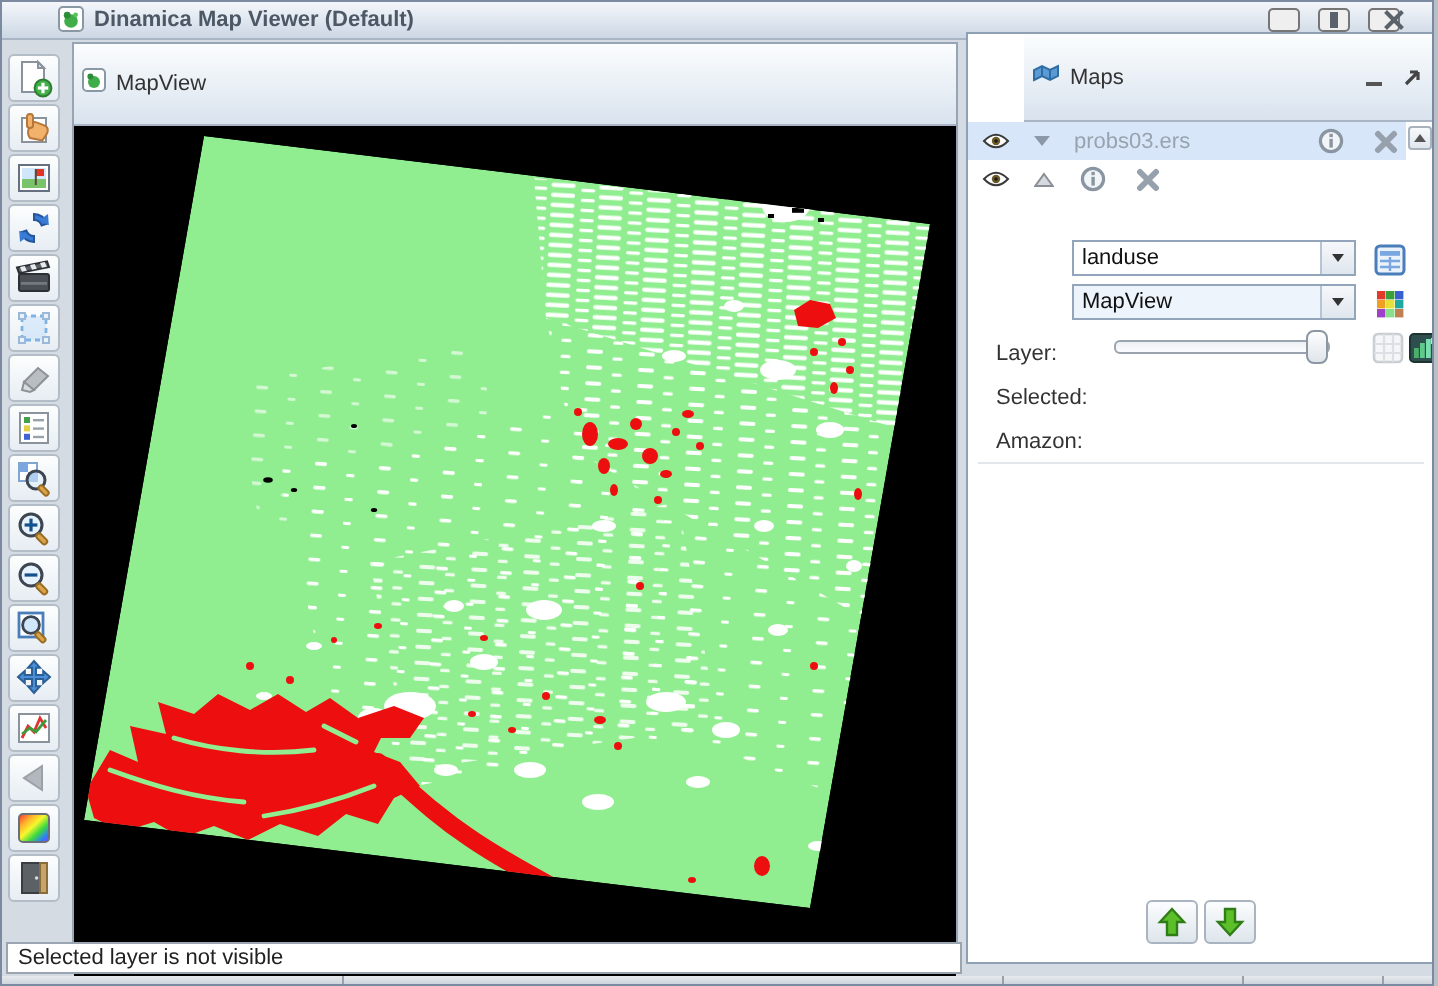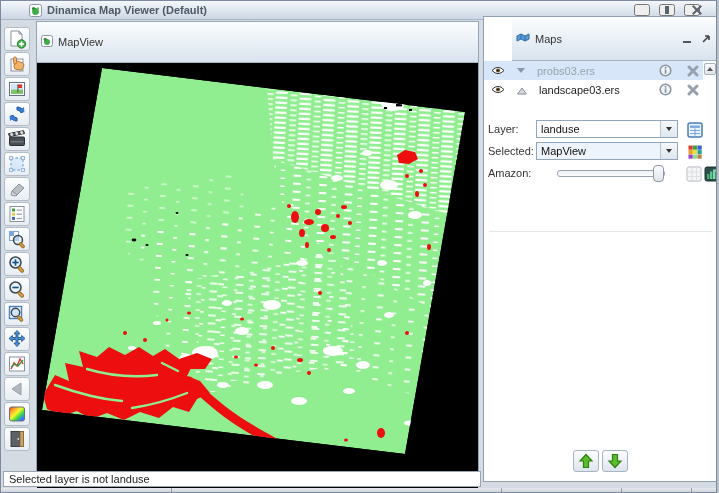--- a/index.html
+++ b/index.html
@@ -38,21 +38,21 @@
   .layer-row.selected{background:var(--selection-blue);}
   .row-name{font-size:11px;color:#1c1c1c;flex:1;white-space:nowrap;overflow:hidden;}
   .layer-row.selected .row-name{color:#98a3ae;}
   .icon-btn{border:none;background:transparent;padding:0;display:flex;align-items:center;justify-content:center;width:15px;height:15px;}
   .tri-down{width:0;height:0;border-left:4px solid transparent;border-right:4px solid transparent;border-top:5px solid #8a98a8;}
   .scroll-up{position:absolute;right:1px;top:2px;width:12px;height:12px;border:1px solid #a8b2bd;border-radius:2px;
     background:linear-gradient(#f8fafc,#dfe6ec);display:flex;align-items:center;justify-content:center;padding:0;}
   .scroll-up .tri{width:0;height:0;border-left:3px solid transparent;border-right:3px solid transparent;border-bottom:4px solid #555;}
   
   .layer-controls{position:relative;height:118px;background:#fff;}
-  .ctl-label{position:absolute;left:4px;font-size:11px;color:#333;}
+  .ctl-label{position:absolute;left:14px;font-size:11px;color:#333;margin-top:48px;}
   .combo{position:absolute;left:52px;width:142px;height:18px;border:1px solid #93a5ba;background:#fff;box-sizing:border-box;
     display:flex;align-items:center;font-size:11px;color:#111;padding-left:4px;}
   .combo.tinted{background:#edf4fc;}
   .combo .arrow-box{margin-left:auto;width:16px;height:100%;border-left:1px solid #b7c4d4;background:linear-gradient(#f6f8fa,#dfe6ee);
     display:flex;align-items:center;justify-content:center;}
   .combo .arr{width:0;height:0;border-left:3.5px solid transparent;border-right:3.5px solid transparent;border-top:4px solid #333;}
   .small-btn{position:absolute;width:17px;height:17px;border:none;background:transparent;padding:0;display:flex;align-items:center;justify-content:center;}
   .slider-groove{position:absolute;left:73px;width:106px;height:5px;border:1px solid #9aa4af;border-radius:3px;background:linear-gradient(#eef1f4,#fbfcfd);}
   .slider-thumb{position:absolute;left:169px;width:9px;height:15px;border:1px solid #8b97a3;border-radius:4px;background:linear-gradient(#fdfdfe,#dfe5eb);}
   .divider{position:absolute;left:5px;right:5px;top:132px;height:1px;background:#e3e7eb;}
@@ -410,21 +410,20 @@
         <button class="icon-btn">
             <svg width="14" height="9">
               <path d="M1,4.5 Q7,-1.8 13,4.5 Q7,10.8 1,4.5 Z" fill="#fff" stroke="#3a3a3a"></path>
               <circle cx="7" cy="4.5" r="2.1" fill="#6b5b28"></circle>
               <circle cx="7" cy="4.5" r="0.9" fill="#1a1a1a"></circle>
             </svg>
           </button>
         <span><svg width="10" height="8">
               <polygon points="5,1 9.4,7 0.6,7" fill="#d4dae0" stroke="#8a8f95"></polygon>
             </svg></span>
-        <span class="row-name">landscape03.ers</span>
         <button class="icon-btn">
             <svg width="13" height="13">
               <circle cx="6.5" cy="6.5" r="5.3" fill="#f2f5f8" stroke="#8a95a2" stroke-width="1.6"></circle>
               <rect x="5.7" y="5.4" width="1.7" height="4.4" fill="#8a95a2"></rect>
               <rect x="5.7" y="2.9" width="1.7" height="1.7" fill="#8a95a2"></rect>
             </svg>
           </button>
         <button class="icon-btn">
             <svg width="12" height="12">
               <path d="M2,2 L10,10 M10,2 L2,10" stroke="#97a1ad" stroke-width="3" stroke-linecap="round"></path>
@@ -503,21 +502,21 @@
         </button>
       <button class="order-btn">
           <svg width="16" height="16">
             <path d="M8,14.5 L2,8 H5.5 V1.5 H10.5 V8 H14 Z" fill="var(--arrow-green)" stroke="#2f7d16" stroke-width="1.2"></path>
           </svg>
         </button>
     </div>
   </div>
 
   <div class="statusbar">
-    <span>Selected layer is not landuse</span>
+    <span>Selected layer is not visible</span>
   </div>
 
   <div class="bottom-strip">
     <span class="tick" style="left:170px;"></span>
     <span class="tick" style="left:500px;"></span>
     <span class="tick" style="left:620px;"></span>
     <span class="tick" style="left:690px;"></span>
   </div>
 
 </div>

